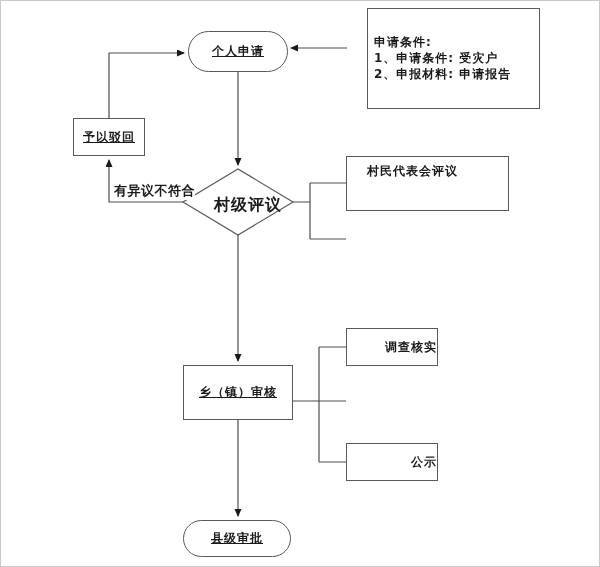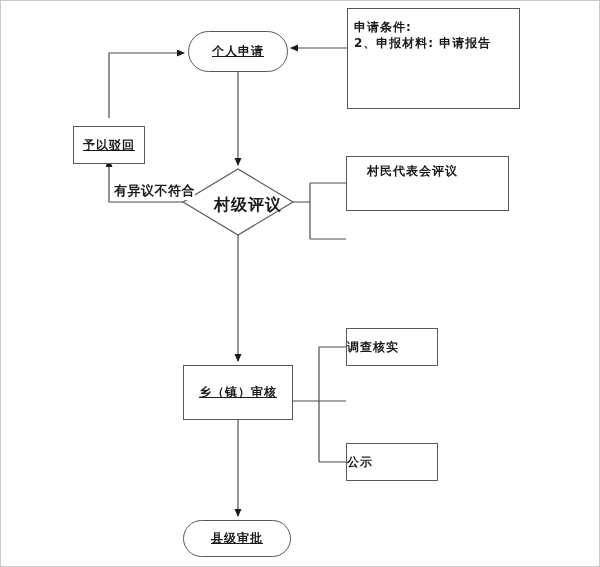--- a/index.html
+++ b/index.html
@@ -19,24 +19,24 @@
     box-sizing:border-box;
     background:#ffffff;
     border:1px solid #595959;
     font-size:12px;
     font-weight:600;
     letter-spacing:1px;
     color:#1a1a1a;
   }
   .center{display:flex;align-items:center;justify-content:center;text-align:center;text-decoration:underline;}
   .stadium{border-radius:21px;}
-  .note{padding:10px 6px;line-height:16px;}
+  .note{padding:25px 6px;line-height:16px;margin-left:20px;}
   .note div{white-space:nowrap;}
   .topleft{padding:6px 20px;}
-  .midleft{display:flex;align-items:center;}
+  .midleft{display:flex;align-items:center;justify-content:flex-end;}
   .edge-label{
     position:absolute;
     font-size:13px;
     font-weight:600;
     letter-spacing:0.5px;
     white-space:nowrap;
     background:#ffffff;
   }
   .diamond-label{
     position:absolute;
@@ -78,24 +78,25 @@
       <path d="M237,419 L237,515" marker-end="url(#arr)"></path>
     </g>
   </svg>
 
   <div class="node stadium center" style="left:187px;top:30px;width:100px;height:41px;">
     <span>个人申请</span>
   </div>
 
   <div class="node note" style="left:346px;top:7px;width:173px;height:101px;">
     <div>申请条件:</div>
+    <div>1、申请条件: 受灾户</div>
     <div>2、申报材料: 申请报告</div>
   </div>
 
-  <div class="node center" style="left:72px;top:117px;width:72px;height:38px;margin-top:8px;">
+  <div class="node center" style="left:72px;top:117px;width:72px;height:38px;">
     <span>予以驳回</span>
   </div>
 
   <div class="diamond-label" style="left:213px;top:194px;">村级评议</div>
 
   <div class="edge-label" style="left:113px;top:181px;">有异议不符合</div>
 
   <div class="node topleft" style="left:345px;top:155px;width:163px;height:55px;">
     <span>村民代表会评议</span>
   </div>

